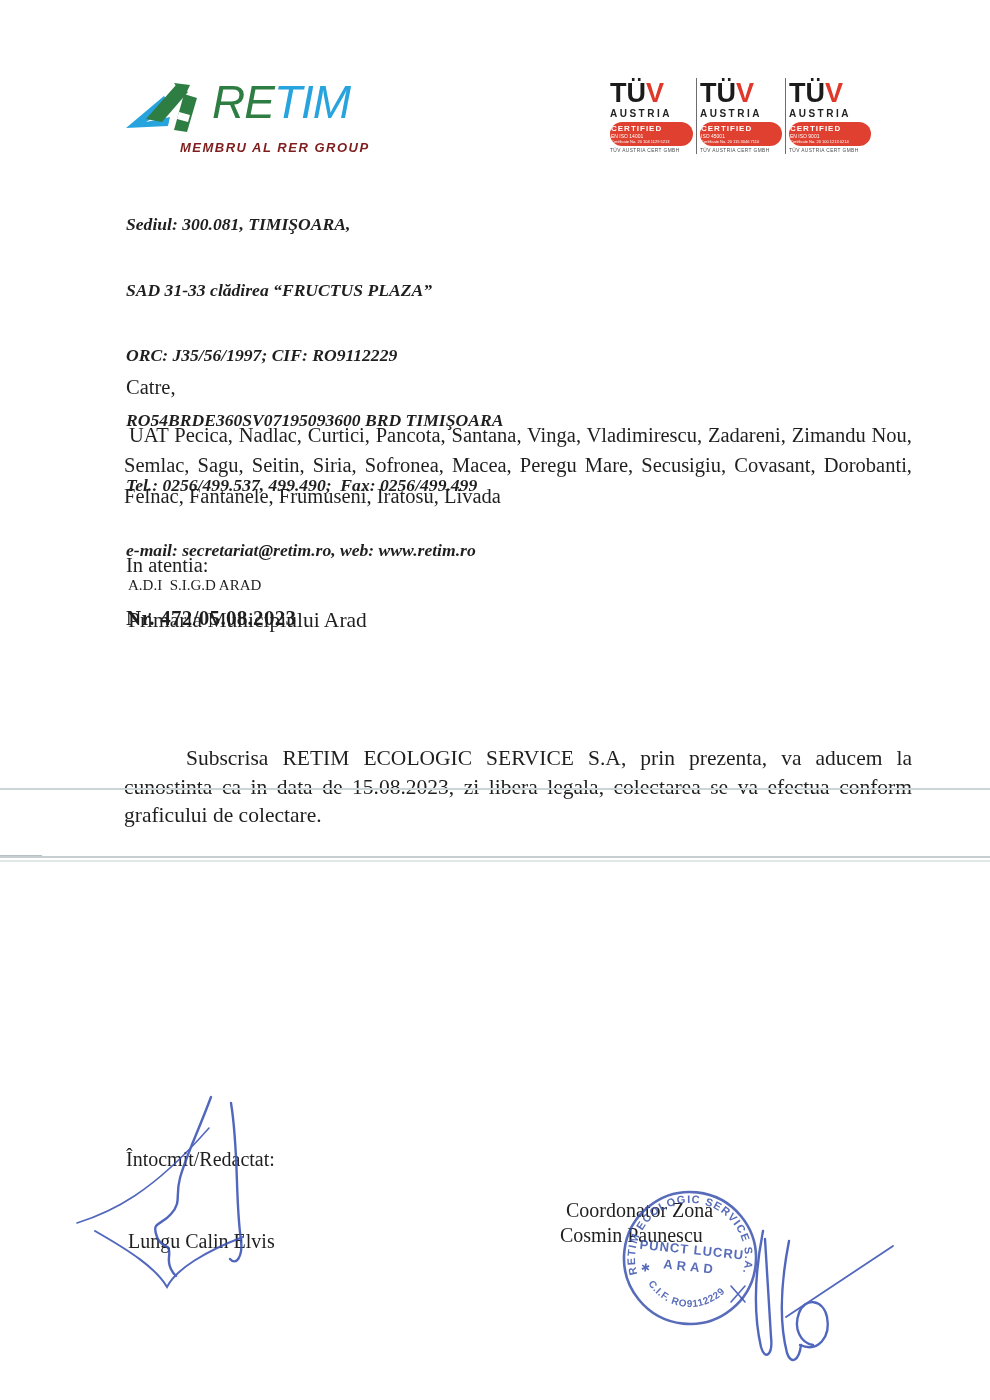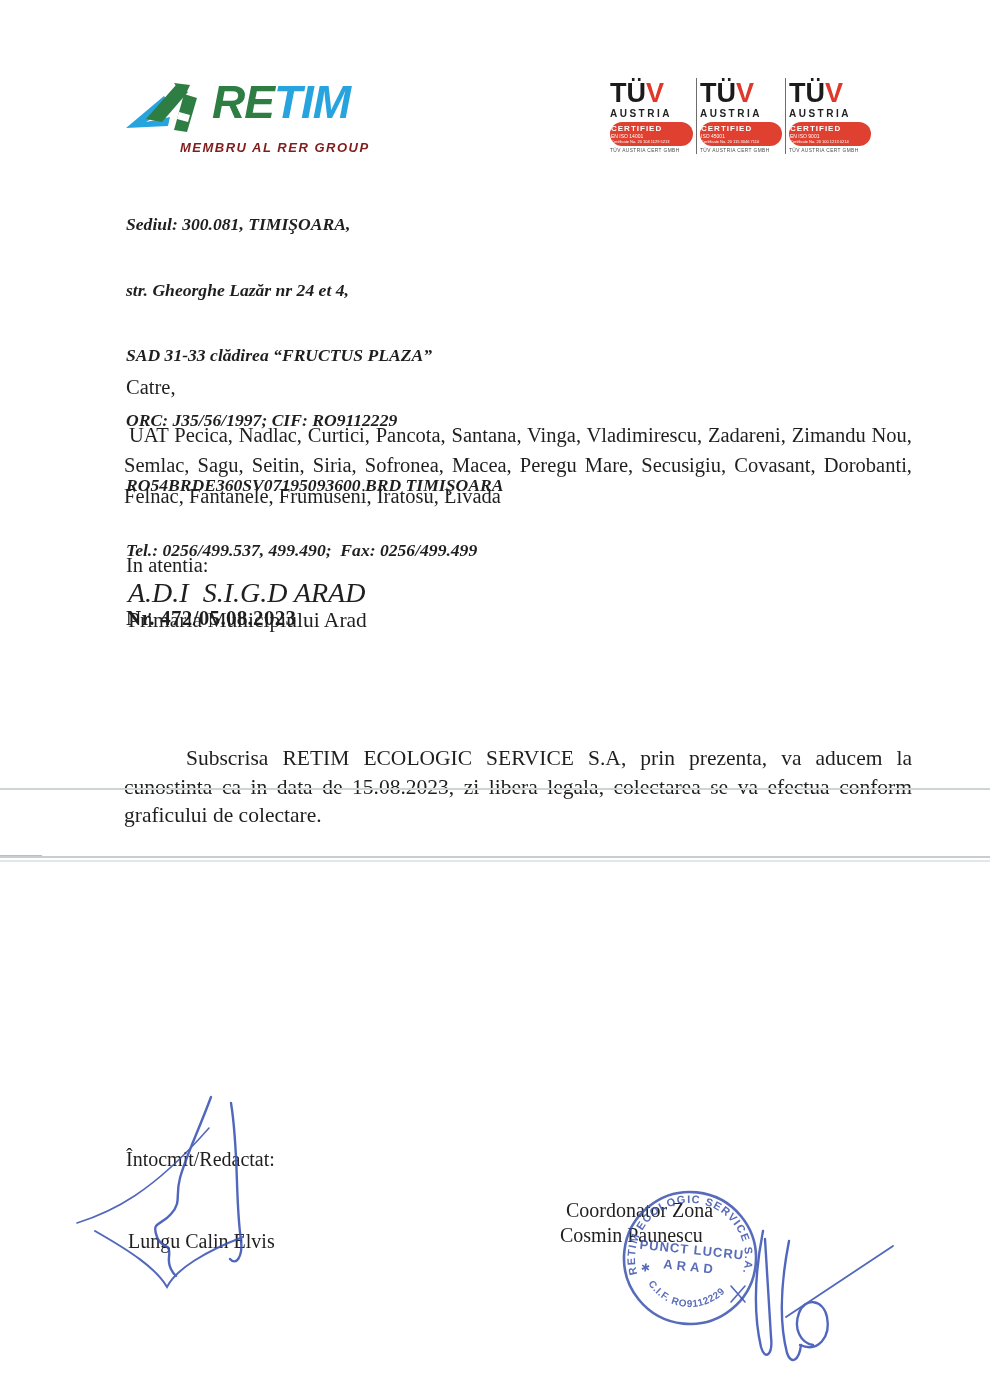--- a/index.html
+++ b/index.html
@@ -9,21 +9,21 @@
     font-family:"Liberation Serif", serif; color:#1f1f1f;
   }
   .abs { position:absolute; }
 
   
   .logo-block { left:124px; top:74px; }
   .logo-row { display:flex; align-items:flex-start; }
   .logo-mark { width:88px; height:60px; margin-top:8px; }
   .logo-word {
     font-family:"Liberation Sans", sans-serif;
-    font-size:46px; font-weight:bold; font-style:italic;
+    font-size:46px; font-weight:normal; font-style:italic;
     letter-spacing:-1px; line-height:56px; white-space:nowrap;
   }
   .logo-word .re  { color:#2e7d43; }
   .logo-word .tim { color:#27a3de; }
   .logo-tagline {
     font-family:"Liberation Sans", sans-serif;
     font-size:13px; font-weight:bold; font-style:italic;
     letter-spacing:1.5px; color:#7f1d1d; margin:-2px 0 0 56px; white-space:nowrap;
   }
 
@@ -46,21 +46,21 @@
   
   .address-block { left:126px; top:171px; font-size:17.6px; line-height:21.7px;
                    font-weight:bold; font-style:italic; white-space:pre-wrap; }
   .ref-number { font-style:normal; font-size:21px; margin-top:3px; letter-spacing:0.3px; }
 
   
   .salutation { left:126px; top:376px; font-size:20.5px; }
   .addressees { left:124px; top:420px; width:788px; font-size:20.5px;
                 line-height:30.4px; text-align:justify; text-indent:5px; }
   .attention-label { left:126px; top:534px; font-size:20.5px;margin-top:20px; }
-  .attention-org  { left:128px; top:577px; font-size:28px; white-space:pre-wrap;font-style:italic; }
+  .attention-org  { left:128px; top:577px; font-size:15px; white-space:pre-wrap; }
   .attention-inst { left:128px; top:608px; font-size:21.5px; }
   .body-par { left:124px; top:744px; width:788px; font-size:21.5px;
               line-height:28.6px; text-align:justify; text-indent:62px; }
 
   
   .scanline1 { left:0; top:788px; width:990px; height:2px; background:#ccd4d6; }
   .scanline2 { left:0; top:856px; width:990px; height:2px; background:#c6ced1; }
   .scanline2b{ left:0; top:860px; width:990px; height:2px; background:#e0e9e8; }
   .scandash  { left:0; top:855px; width:42px; height:3px; background:#b7c0c2; }
 
@@ -121,25 +121,25 @@
         <div class="tuv-cert">CERTIFIED</div>
         <div class="tuv-iso">EN ISO 9001</div>
         <div class="tuv-certno">Certificate No. 20 100 1213 0214</div>
       </div>
       <div class="tuv-gmbh">TÜV AUSTRIA CERT GMBH</div>
     </div>
   </div>
 
   <div class="abs address-block">
     <div>Sediul: 300.081, TIMIŞOARA,</div>
-    <div>str. Gheorghe Lazăr nr 24 et 4,</div>
     <div>SAD 31-33 clădirea “FRUCTUS PLAZA”</div>
     <div>ORC: J35/56/1997; CIF: RO9112229</div>
     <div>RO54BRDE360SV07195093600 BRD TIMIŞOARA</div>
     <div>Tel.: 0256/499.537, 499.490;  Fax: 0256/499.499</div>
+    <div>e-mail: secretariat@retim.ro, web: www.retim.ro</div>
     <div class="ref-number">Nr. 472/05.08.2023</div>
   </div>
 
   <div class="abs salutation">Catre,</div>
   <div class="abs addressees">UAT Pecica, Nadlac, Curtici, Pancota, Santana, Vinga, Vladimirescu, Zadareni, Zimandu Nou, Semlac, Sagu, Seitin, Siria, Sofronea, Macea, Peregu Mare, Secusigiu, Covasant, Dorobanti, Felnac, Fantanele, Frumuseni, Iratosu, Livada</div>
   <div class="abs attention-label">In atentia:</div>
   <div class="abs attention-org">A.D.I  S.I.G.D ARAD</div>
   <div class="abs attention-inst">Primaria Municipiului Arad</div>
 
   <div class="abs body-par">Subscrisa RETIM ECOLOGIC SERVICE S.A, prin prezenta, va aducem la cunostinta ca in data de 15.08.2023, zi libera legala, colectarea se va efectua conform graficului de colectare.</div>

